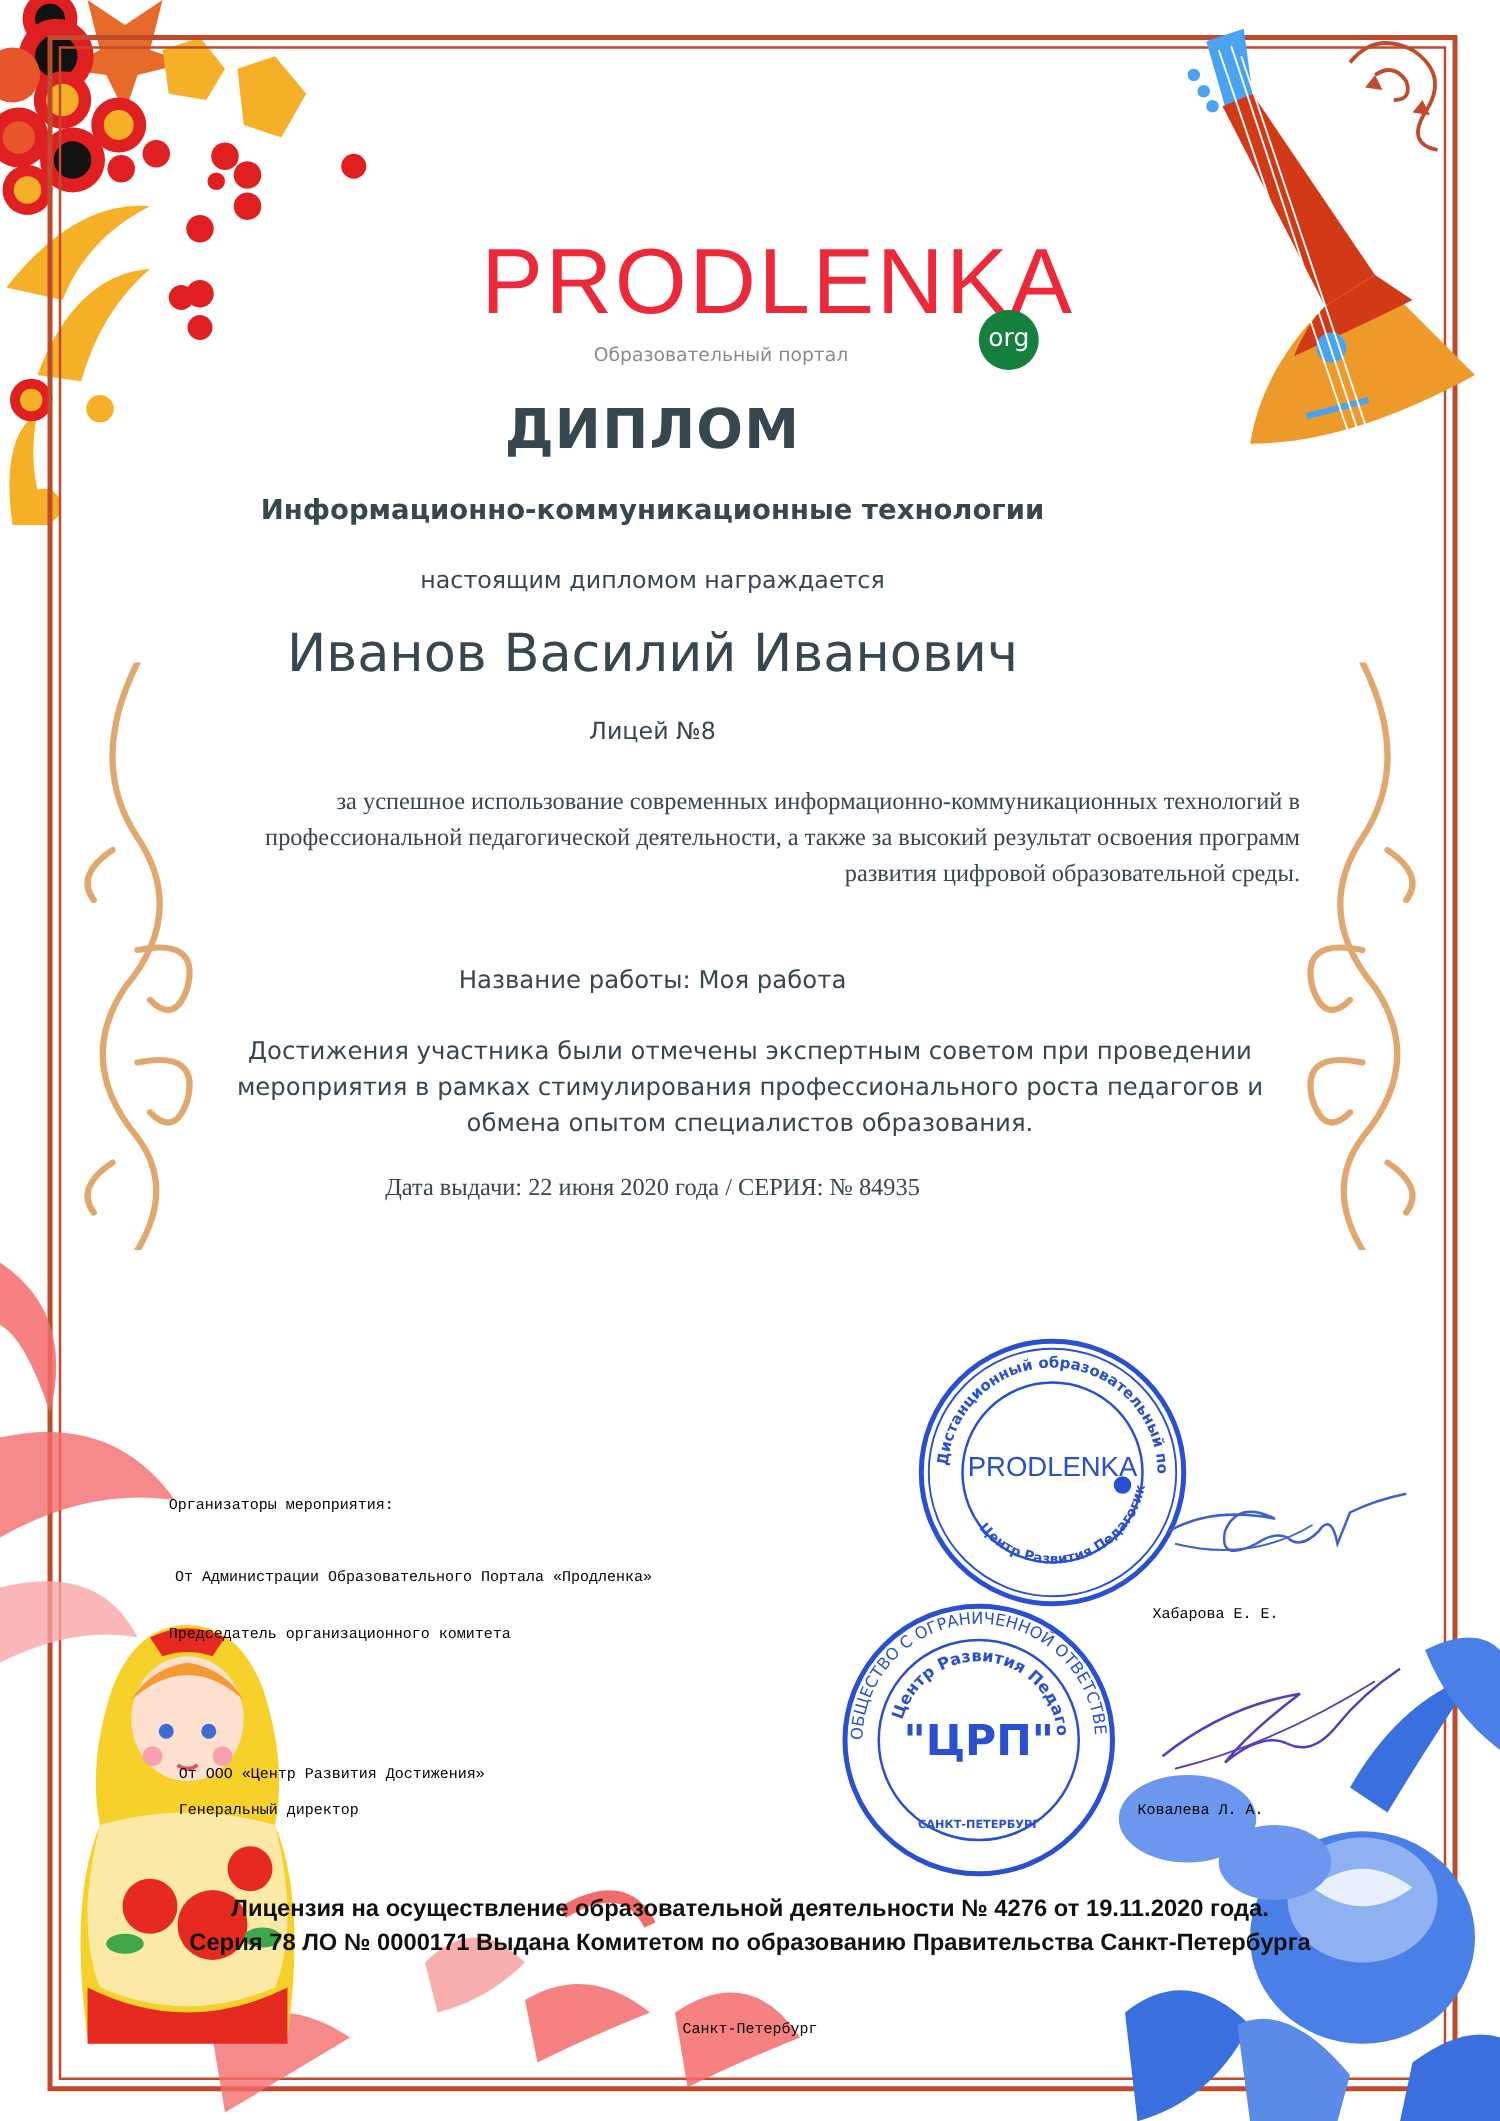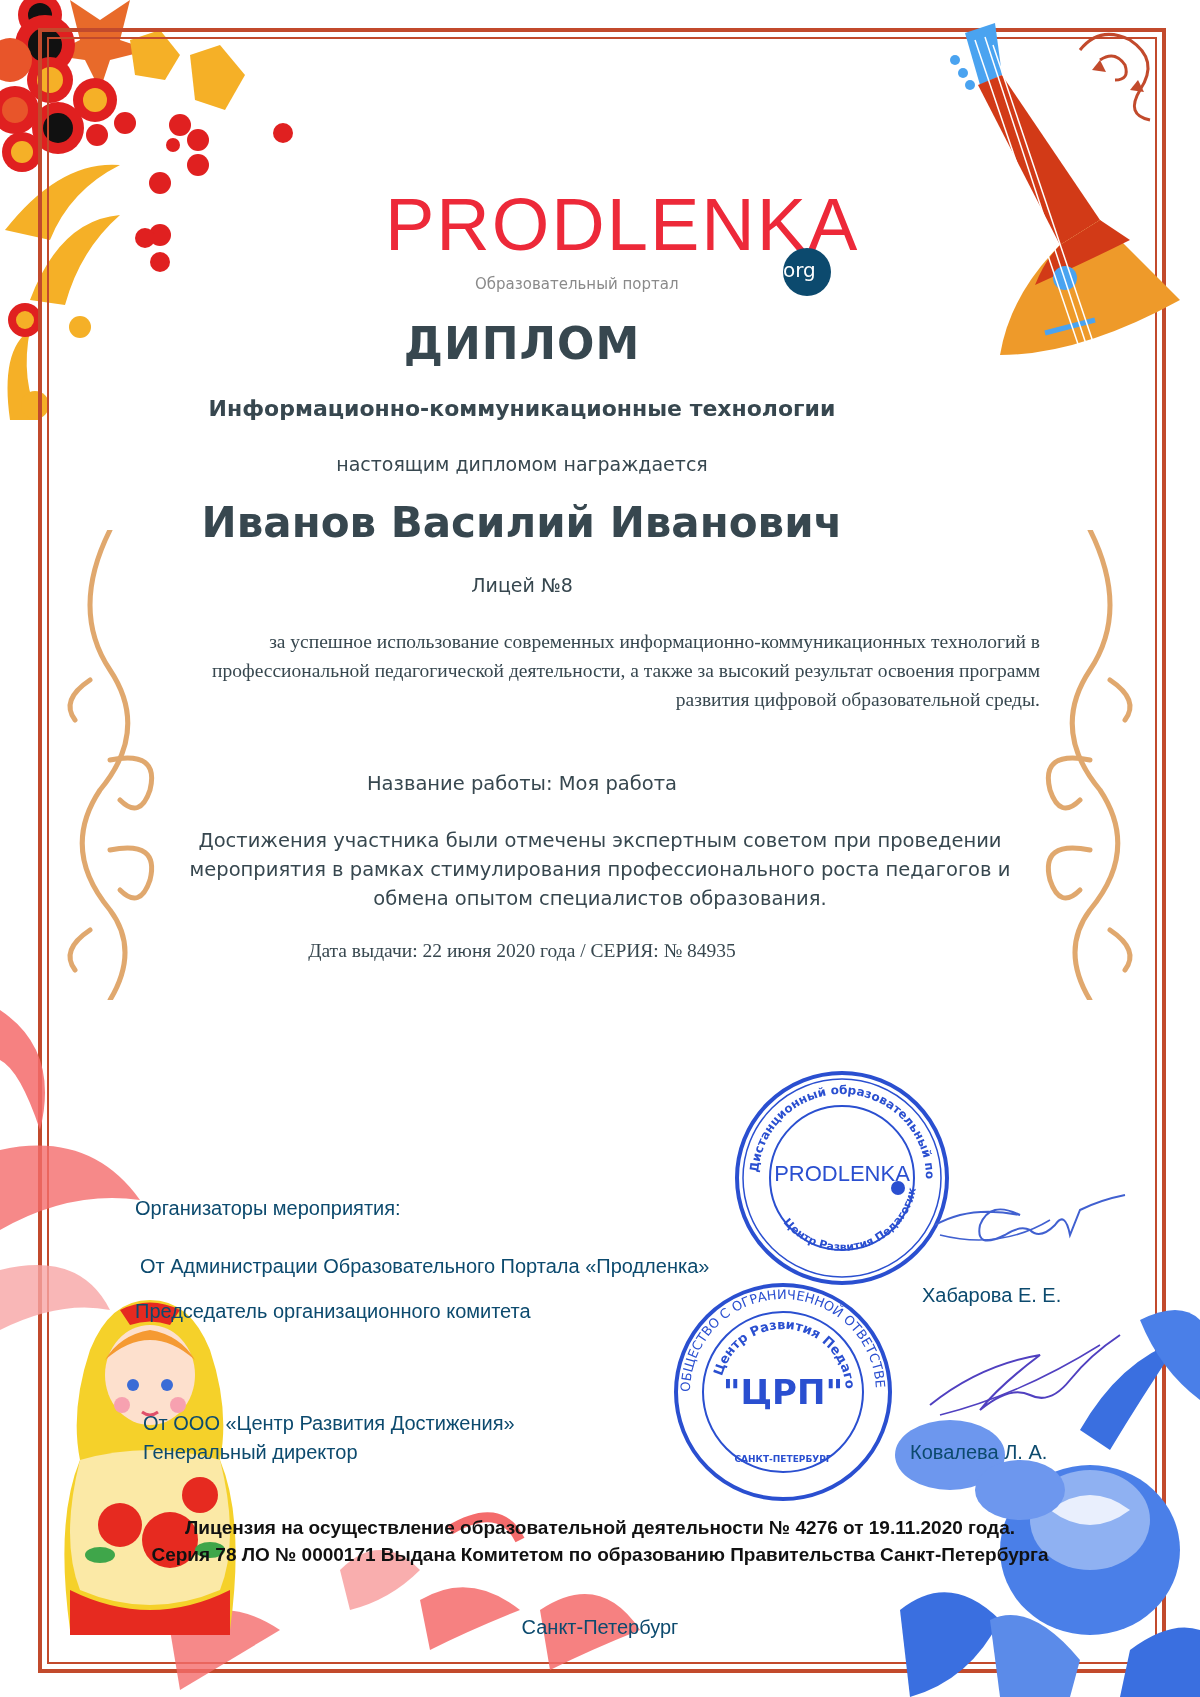--- a/index.html
+++ b/index.html
@@ -5,31 +5,31 @@
   html,body{margin:0;padding:0;}
   body{width:1200px;height:1697px;position:relative;overflow:hidden;background:#ffffff;font-family:"DejaVu Sans","Liberation Sans",sans-serif;}
   .abs{position:absolute;}
   
   .frame-outer{left:38px;top:28px;width:1128px;height:1645px;border:4px solid #c24a2c;box-sizing:border-box;}
   .frame-inner{left:47px;top:37px;width:1110px;height:1627px;border:2px solid #c24a2c;box-sizing:border-box;}
   .center{left:0;width:1044px;text-align:center;}
   .c-dark{color:#37474f;}
   .logo-word{top:188px;left:385px;font-family:"Liberation Sans",sans-serif;font-size:74px;letter-spacing:2px;color:#ed2939;font-weight:400;line-height:1;}
   .logo-sub{top:275px;left:475px;font-size:15px;color:#8a8a8a;}
-  .logo-org{left:783px;top:248px;width:48px;height:48px;border-radius:50%;background:#0c4a6e;color:#fff;font-size:20px;text-align:left;line-height:44px;}
+  .logo-org{left:783px;top:248px;width:48px;height:48px;border-radius:50%;background:#15803d;color:#fff;font-size:20px;text-align:center;line-height:44px;}
   .title{top:318px;font-size:44px;font-weight:bold;letter-spacing:1px;}
   .subject{top:396px;font-size:22px;font-weight:bold;}
   .awarded{top:453px;font-size:19px;}
-  .name{top:498px;font-size:42px;font-weight:bold;}
+  .name{top:498px;font-size:42px;font-weight:normal;}
   .org{top:574px;font-size:19px;}
   .reason{top:627px;left:160px;width:880px;text-align:right;font-size:19.5px;line-height:29px;font-family:Liberation Serif, serif;}
   .work{top:772px;font-size:19.5px;}
   .achieve{top:826px;left:160px;width:880px;text-align:center;font-size:19.5px;line-height:29px;}
   .issued{top:940px;font-size:19.5px;font-family:Liberation Serif, serif;}
-  .sig{font-family:Liberation Sans, sans-serif;color:#0c4a6e;font-size:20px;}
+  .sig{font-family:Liberation Mono, monospace;color:#000000;font-size:12px;}
   .footer{font-family:"Liberation Sans",sans-serif;color:#111;font-size:19px;font-weight:bold;text-align:center;left:0;width:1200px;}
   .ornament{fill:none;stroke:#e0a86e;stroke-width:5;stroke-linecap:round;}
 </style>
 </head>
 <body>
 
 <svg class="abs" style="left:0;top:0" width="320" height="500" viewBox="0 0 320 500">
   <path d="M70 0 L100 20 L130 0 L120 40 L150 50 L110 60 L100 90 L85 60 L50 55 L80 40 Z" fill="#e86a2a"></path>
   <path d="M130 40 L160 30 L180 55 L165 80 L135 75 Z" fill="#f5b027"></path>
   <path d="M190 55 L220 45 L245 75 L225 110 L195 100 Z" fill="#f5b027"></path>

